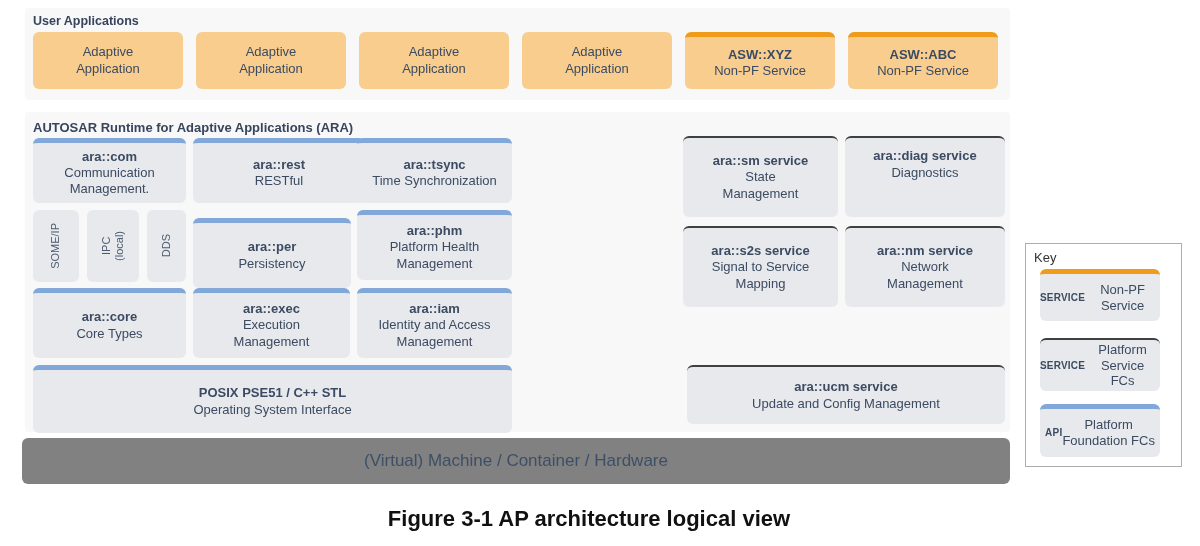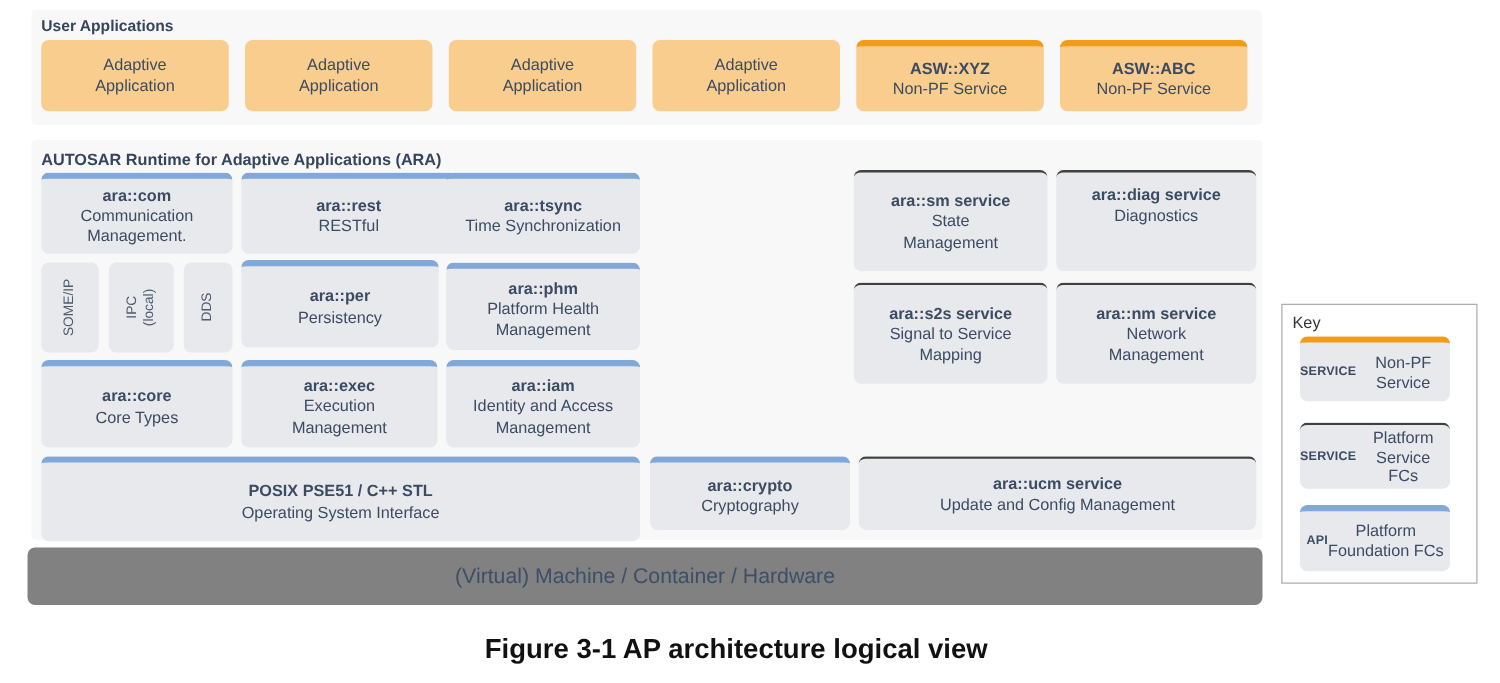--- a/index.html
+++ b/index.html
@@ -103,21 +103,21 @@
     <span class="vtext">SOME/IP</span>
   </div>
   <div class="box vbox" style="left:87px;top:210px;width:52px;height:72px">
     <span class="vtext">IPC
 (local)</span>
   </div>
   <div class="box vbox" style="left:147px;top:210px;width:39px;height:72px">
     <span class="vtext">DDS</span>
   </div>
 
-  <div class="box bt-blue" style="left:193px;top:208px;width:158px;height:70px">
+  <div class="box bt-blue" style="left:193px;top:218px;width:158px;height:70px">
     <span class="t">ara::per</span>
     <span class="sub">Persistency</span>
   </div>
   <div class="box bt-blue" style="left:357px;top:210px;width:155px;height:70px">
     <span class="t">ara::phm</span>
     <span class="sub">Platform Health
 Management</span>
   </div>
 
   <div class="box bt-blue" style="left:33px;top:288px;width:153px;height:70px">
@@ -131,24 +131,20 @@
   </div>
   <div class="box bt-blue" style="left:357px;top:288px;width:155px;height:70px">
     <span class="t">ara::iam</span>
     <span class="sub">Identity and Access
 Management</span>
   </div>
 
   <div class="box bt-blue" style="left:33px;top:365px;width:479px;height:68px">
     <span class="t">POSIX PSE51 / C++ STL</span>
     <span class="sub">Operating System Interface</span>
-  </div>
-  <div class="box bt-blue" style="left:520px;top:365px;width:160px;height:59px">
-    <span class="t">ara::crypto</span>
-    <span class="sub">Cryptography</span>
   </div>
   <div class="box bt-gray" style="left:687px;top:365px;width:318px;height:59px">
     <span class="t">ara::ucm service</span>
     <span class="sub">Update and Config Management</span>
   </div>
 
   <div class="box bt-gray" style="left:683px;top:136px;width:155px;height:81px">
     <span class="t">ara::sm service</span>
     <span class="sub">State
 Management</span>

